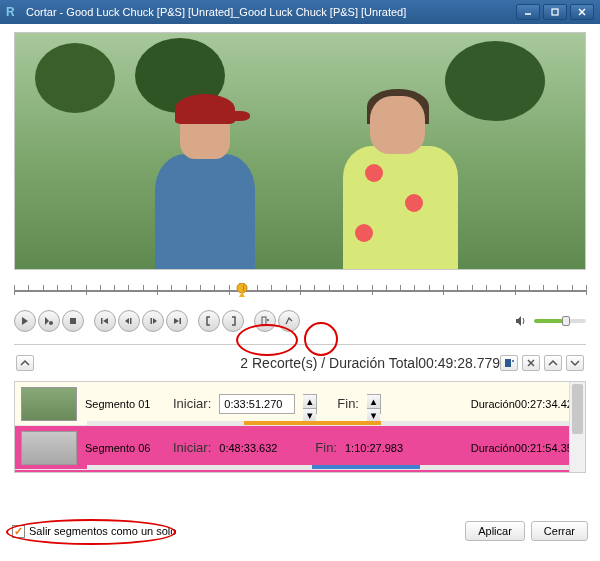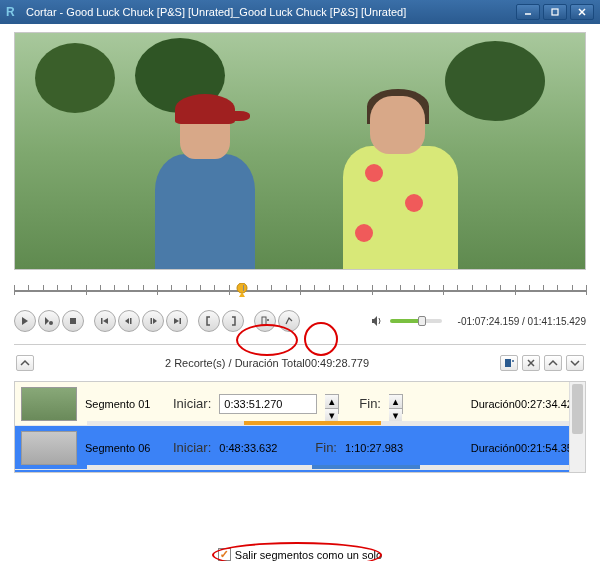--- a/index.html
+++ b/index.html
@@ -42,39 +42,39 @@
 .ro1 { width: 62px; height: 32px; left: 236px; top: 324px; }
 .ro2 { width: 34px; height: 34px; left: 304px; top: 322px; }
 .vol-area { margin-left: auto; display: flex; align-items: center; gap: 6px; }
 .vol-icon { width: 14px; height: 14px; }
 .vol-slider { width: 52px; height: 4px; background: linear-gradient(to right,#7ac040 0%,#7ac040 55%,#ddd 55%,#ddd 100%); border-radius: 2px; position: relative; }
 .vol-thumb { position: absolute; top: -3px; left: 28px; width: 8px; height: 10px; background: #eee; border: 1px solid #888; border-radius: 2px; }
 .time-text { font-size: 10px; color: #333; margin-left: 10px; white-space: nowrap; }
 .divider { height: 1px; background: #ccc; margin: 12px 0 6px; }
 .summary-row { display: flex; align-items: center; height: 24px; padding: 0 2px; }
 .expand-btn { width: 18px; height: 16px; border: 1px solid #bbb; background: linear-gradient(to bottom,#fff,#e8e8e8); border-radius: 2px; display: flex; align-items: center; justify-content: center; cursor: pointer; }
-.summary-text { flex: 1; text-align: center; font-size: 11px; color: #333; }
+.summary-text { flex: 1; text-align: right; font-size: 14px; color: #333; }
 .summary-btns { display: flex; gap: 4px; }
 .sbtn { width: 18px; height: 16px; border: 1px solid #bbb; background: linear-gradient(to bottom,#fff,#e8e8e8); border-radius: 2px; display: flex; align-items: center; justify-content: center; cursor: pointer; }
-.seg-list { border: 1px solid #ccc; margin-top: 6px; height: 92px; background: #3b82f6; overflow: hidden; position: relative; }
+.seg-list { border: 1px solid #ccc; margin-top: 6px; height: 92px; background: #ec4899; overflow: hidden; position: relative; }
 .seg-row { display: flex; align-items: center; height: 44px; border-bottom: 1px solid #e8e8e8; padding: 0 6px; gap: 8px; position: relative; }
 .seg-row.sel { background: #fffceb; }
 .thumb { width: 56px; height: 34px; background: linear-gradient(to bottom,#88a878,#6a8a5a); border: 1px solid #999; flex-shrink: 0; }
 .thumb.gray { background: linear-gradient(to bottom,#c8c8c8,#a8a8a8); }
 .seg-name { width: 80px; font-size: 11px; }
 .seg-label { font-size: 13px; color: #333; }
-.seg-input { width: 98px; height: 20px; border: 1px solid #aaa; font-size: 11px; padding: 0 4px; }
+.seg-input { width: 76px; height: 20px; border: 1px solid #aaa; font-size: 11px; padding: 0 4px; }
 .spinner { width: 14px; height: 20px; display: flex; flex-direction: column; border: 1px solid #aaa; border-left: none; }
 .spinner div { flex: 1; display: flex; align-items: center; justify-content: center; background: linear-gradient(to bottom,#f8f8f8,#e0e0e0); cursor: pointer; }
 .spinner div:first-child { border-bottom: 1px solid #aaa; }
 .seg-static { font-size: 11px; width: 76px; }
 .dur { margin-left: auto; font-size: 11px; white-space: nowrap; }
 .seg-bar { position: absolute; bottom: 0; left: 72px; right: 8px; height: 4px; background: #e8e8e8; }
 .seg-bar-fill { position: absolute; height: 100%; }
-.footer { position: absolute; bottom: 0; left: 12px; right: 12px; display: flex; align-items: center; justify-content: center; }
+.footer { position: absolute; bottom: 20px; left: 12px; right: 12px; display: flex; align-items: center; }
 .chk-wrap { display: flex; align-items: center; gap: 4px; position: relative; }
 .chk { width: 13px; height: 13px; border: 1px solid #888; background: #fff; display: flex; align-items: center; justify-content: center; cursor: pointer; }
 .chk::after { content: '✓'; color: #e27a20; font-size: 11px; font-weight: bold; }
 .footer-oval { position: absolute; border: 2px solid #d00; border-radius: 50%; width: 170px; height: 26px; left: -6px; top: -6px; pointer-events: none; }
 .footer-btns { margin-left: auto; display: flex; gap: 6px; }
 .fbtn { padding: 3px 12px; border: 1px solid #bbb; background: linear-gradient(to bottom,#fff,#e8e8e8); border-radius: 3px; cursor: pointer; font-size: 11px; }
 .scrollbar { position: absolute; right: 0; top: 0; bottom: 0; width: 16px; background: #f0f0f0; border-left: 1px solid #ddd; }
 .scroll-thumb { position: absolute; top: 2px; left: 2px; right: 2px; height: 50px; background: #c8c8c8; border-radius: 2px; }
 </style>
 </head>
@@ -246,21 +246,20 @@
         </div>
 
       <div class="vol-area">
         <span class="vol-icon"><svg width="14" height="14" viewBox="0 0 14 14">
               <path d="M2 5 L4 5 L7 2 L7 12 L4 9 L2 9 Z" fill="#555"></path>
               <path d="M9 4 Q11 7 9 10" fill="none" stroke="#555"></path>
             </svg></span>
         <div class="vol-slider">
             <div class="vol-thumb"></div>
           </div>
-        <span class="time-text">-01:07:24.159 / 01:41:15.429</span>
       </div>
     </div>
 
     <div class="divider"></div>
 
     <div class="summary-row">
       <div class="expand-btn">
           <svg width="10" height="8" viewBox="0 0 10 8">
             <path d="M1 6 L5 2 L9 6" fill="none" stroke="#555" stroke-width="1.5"></path>
           </svg>
@@ -333,14 +332,18 @@
 
   <div class="red-oval ro1"></div>
   <div class="red-oval ro2"></div>
 
   <div class="footer">
     <div class="chk-wrap">
       <div class="footer-oval"></div>
       <div class="chk"></div>
       <span>Salir segmentos como un solo</span>
     </div>
+    <div class="footer-btns">
+      <div class="fbtn">Aplicar</div>
+      <div class="fbtn">Cerrar</div>
+    </div>
   </div>
 </div>
 
 </body></html>

